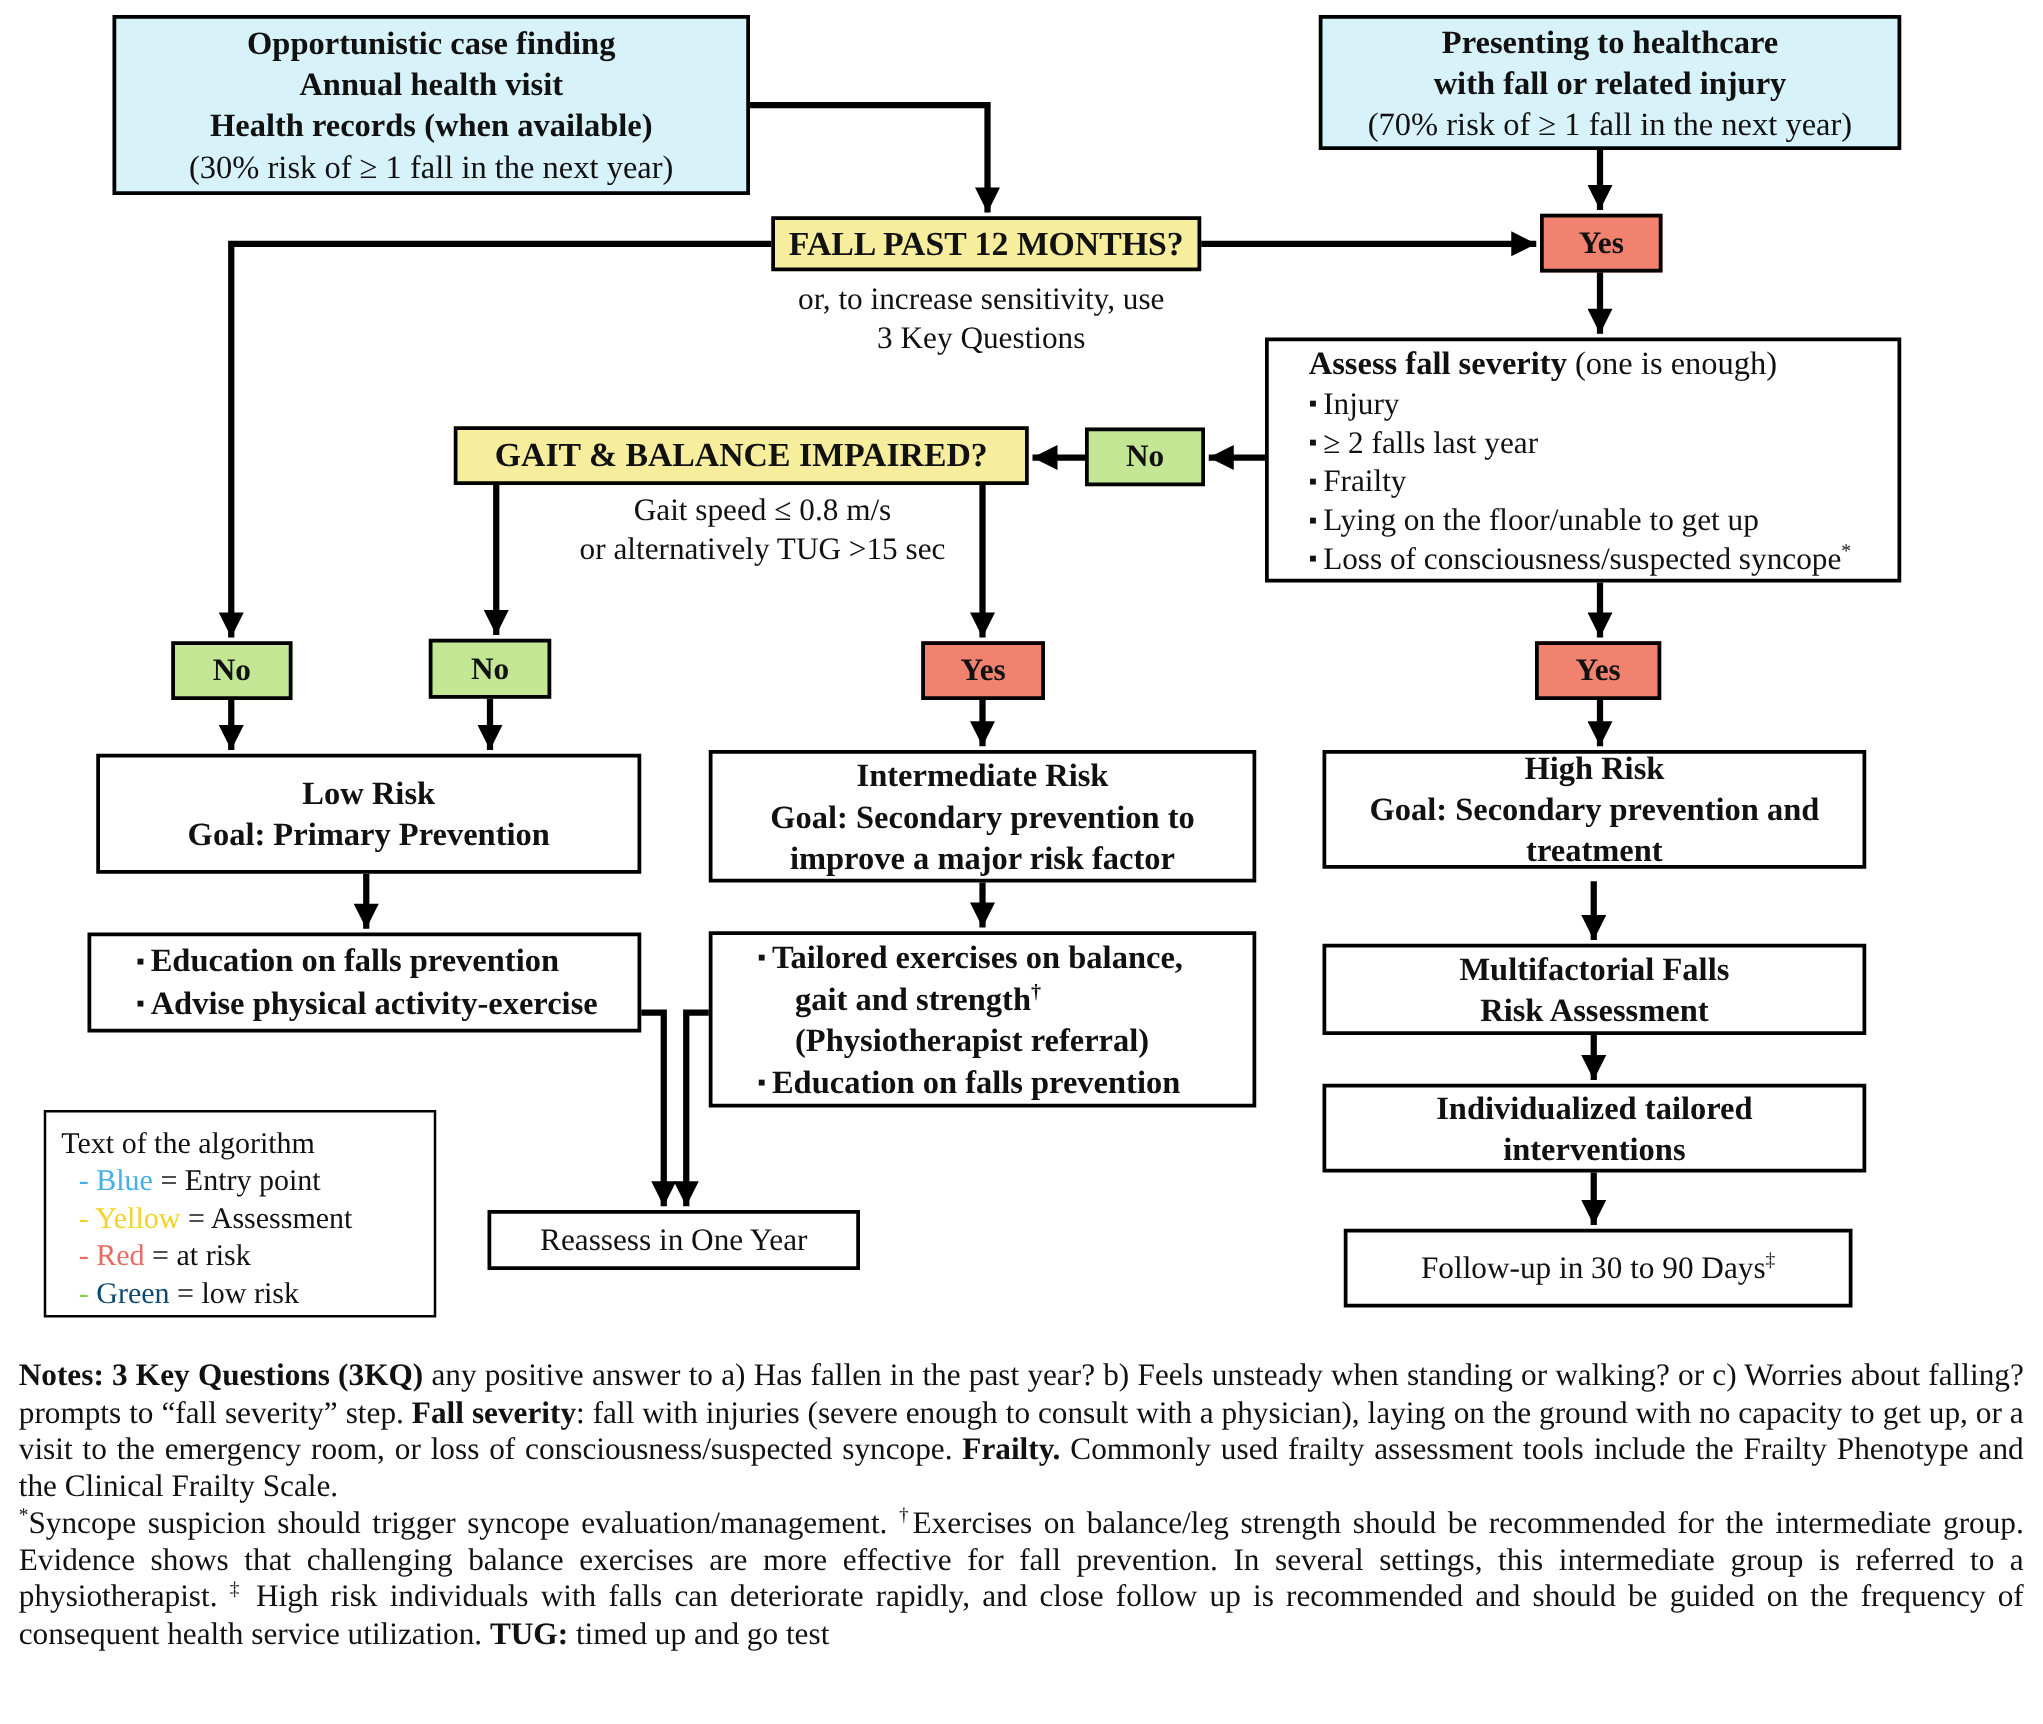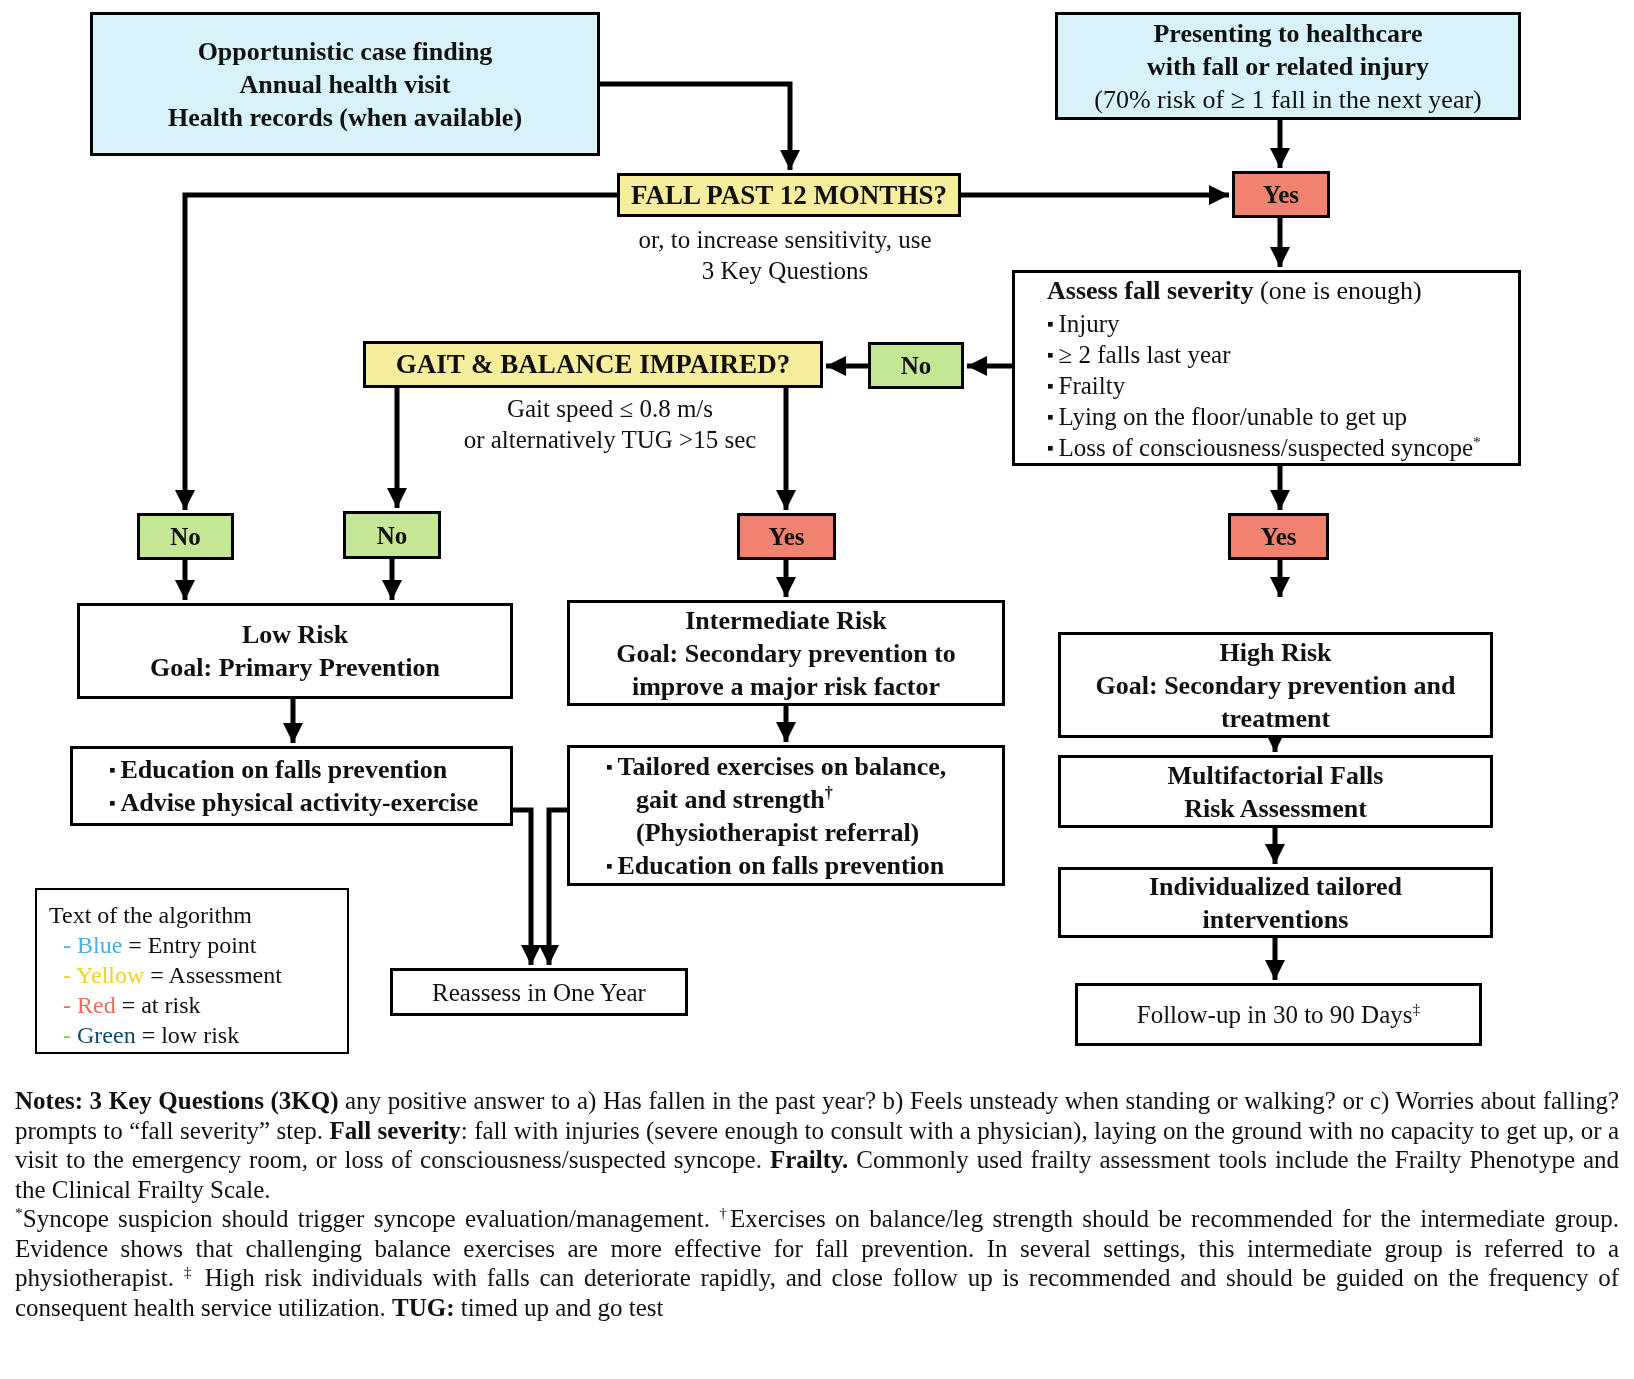--- a/index.html
+++ b/index.html
@@ -69,20 +69,21 @@
     <path d="M 1275 826 V 864" marker-end="url(#ah)"></path>
     <path d="M 1275 937 V 980" marker-end="url(#ah)"></path>
     <path d="M 512 810 H 531 V 965" marker-end="url(#ah)"></path>
     <path d="M 568 810 H 549 V 965" marker-end="url(#ah)"></path>
   </svg>
 
   <div class="node" style="left: 90px; top: 12px; width: 510px; height: 144px; background-color: rgb(215, 242, 248);">
     <div class="b">Opportunistic case finding</div>
     <div class="b">Annual health visit</div>
     <div class="b">Health records (when available)</div>
+    <div>(30% risk of ≥ 1 fall in the next year)</div>
   </div>
 
   <div class="node" style="left: 1055px; top: 12px; width: 466px; height: 108px; background-color: rgb(215, 242, 248);">
     <div class="b">Presenting to healthcare</div>
     <div class="b">with fall or related injury</div>
     <div>(70% risk of ≥ 1 fall in the next year)</div>
   </div>
 
   <div class="node b" style="left: 617px; top: 173px; width: 344px; height: 44px; font-size: 27px; background-color: rgb(246, 238, 157);">
     <div>FALL PAST 12 MONTHS?</div>
@@ -132,21 +133,21 @@
 
   <div class="node b" style="left:77px;top:603px;width:436px;height:96px;">
     <div>Low Risk</div>
     <div>Goal:  Primary Prevention</div>
   </div>
   <div class="node b" style="left:567px;top:600px;width:438px;height:106px;">
     <div>Intermediate  Risk</div>
     <div>Goal: Secondary prevention to</div>
     <div>improve a major risk factor</div>
   </div>
-  <div class="node b" style="left:1058px;top:632px;width:435px;height:106px;">
+  <div class="node b" style="left:1058px;top:600px;width:435px;height:95px;">
     <div>High Risk</div>
     <div>Goal: Secondary prevention and</div>
     <div>treatment</div>
   </div>
 
   <div class="node bul actions" style="left:70px;top:746px;width:443px;height:80px;padding:4px 6px 4px 36px;">
     <div class="li">Education on falls prevention</div>
     <div class="li">Advise physical activity-exercise</div>
   </div>
 

